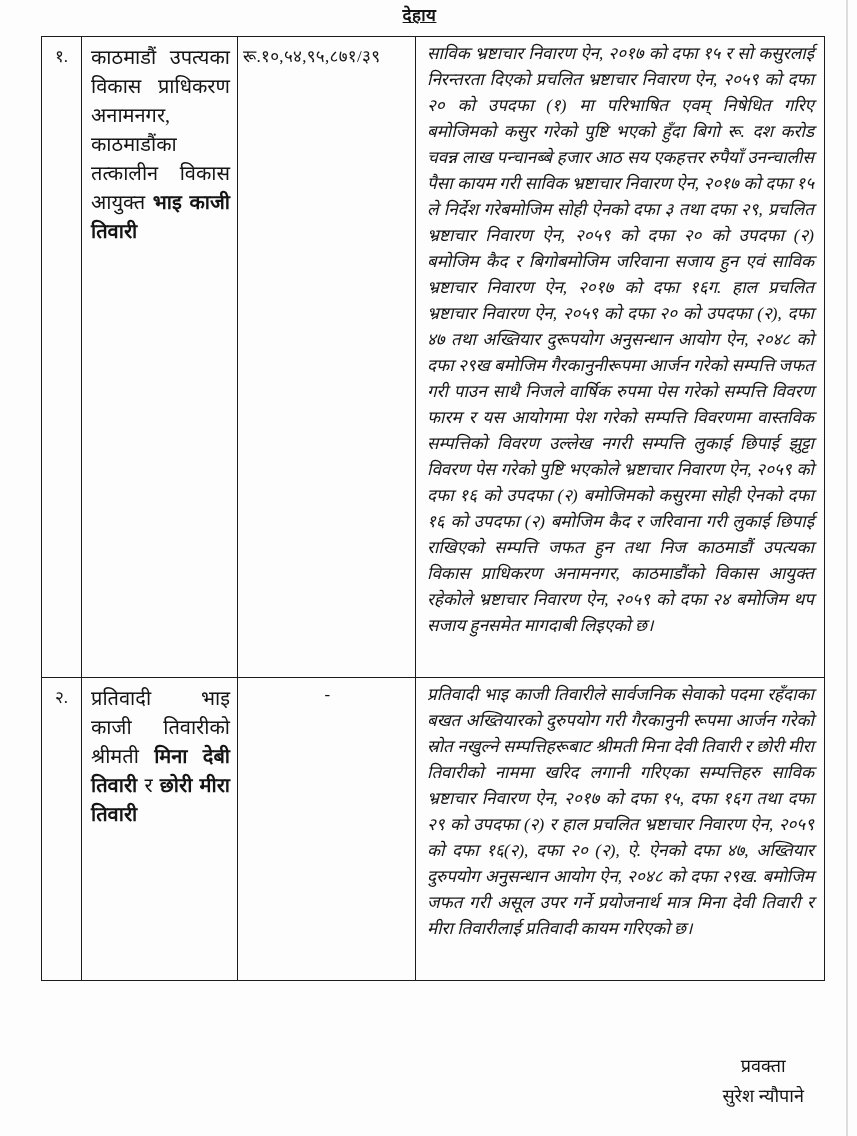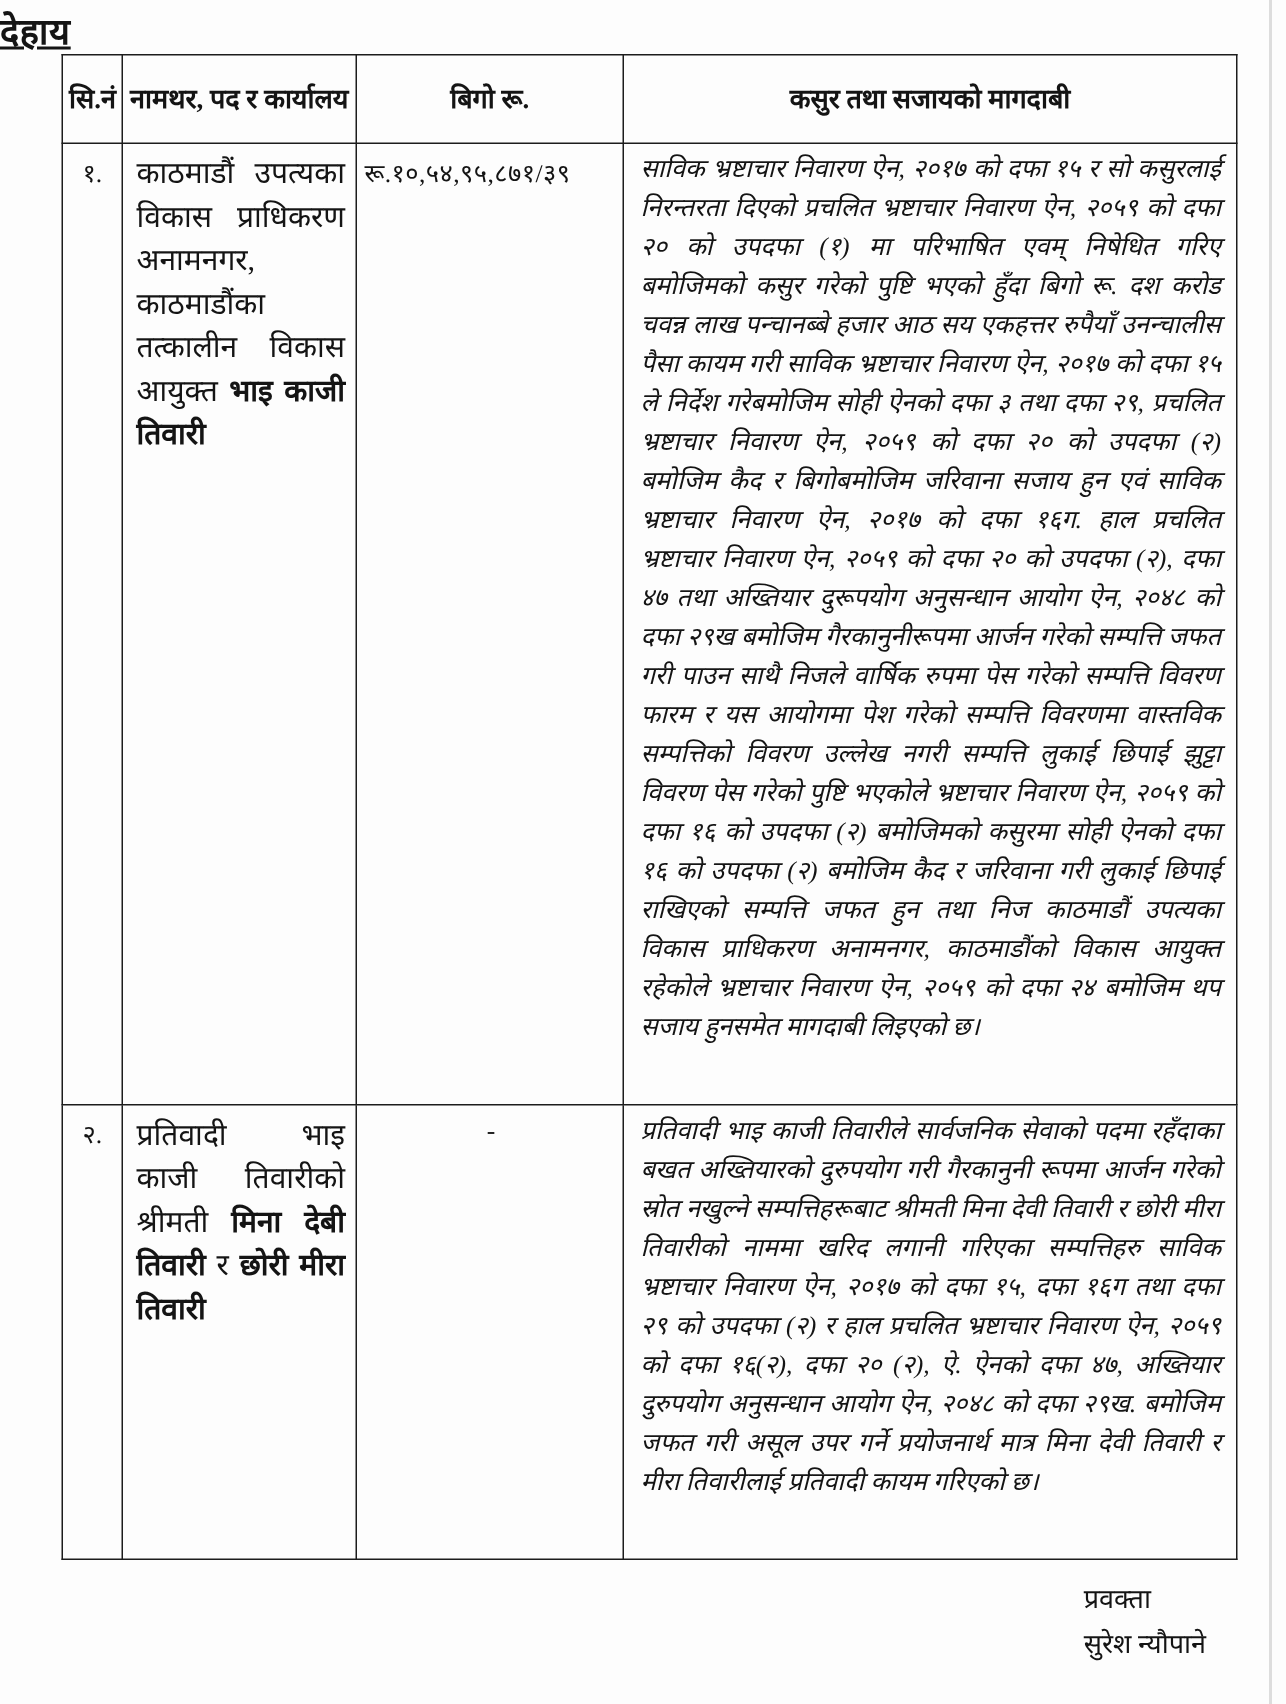--- a/index.html
+++ b/index.html
@@ -13,22 +13,22 @@
     overflow: hidden;
     background: #fdfdfd;
     color: #141414;
     font-family: "Liberation Serif", "DejaVu Serif", serif;
   }
   .page-title {
     position: absolute;
     top: 3px;
     left: 0;
     right: 18px;
-    text-align: left;
-    font-size: 24px;
+    text-align: center;
+    font-size: 17px;
     font-weight: bold;
     text-decoration: underline;
     letter-spacing: 0.5px;
   }
   table.charge-table {
     position: absolute;
     top: 36px;
     left: 41px;
     width: 783px;
     border-collapse: collapse;
@@ -76,21 +76,21 @@
     padding: 4px 10px 8px 11px;
     text-align: justify;
     font-style: italic;
   }
   tr.row-1 td { height: 628px; }
   tr.row-2 td { height: 290px; }
   .footer-block {
     position: absolute;
     top: 1051px;
     right: 53px;
-    text-align: left;
+    text-align: center;
     font-size: 18px;
     line-height: 30px;
   }
   .page-edge {
     position: absolute;
     top: 0;
     right: 9px;
     width: 2px;
     height: 1136px;
     background: #cfcfcf;
@@ -103,26 +103,20 @@
 <div class="page-title">देहाय</div>
 
 <table class="charge-table">
   <colgroup>
     <col style="width:40px">
     <col style="width:156px">
     <col style="width:178px">
     <col style="width:409px">
   </colgroup>
   <tbody>
-    <tr>
-      <th>सि.नं</th>
-      <th>नामथर, पद र कार्यालय</th>
-      <th>बिगो रू.</th>
-      <th>कसुर तथा सजायको मागदाबी</th>
-    </tr>
     <tr class="row-1">
       <td class="sn-cell">१.</td>
       <td class="name-cell"><span>काठमाडौं उपत्यका विकास प्राधिकरण अनामनगर, काठमाडौंका तत्कालीन विकास आयुक्त </span><b>भाइ काजी तिवारी</b></td>
       <td class="amount-cell">रू.१०,५४,९५,८७१/३९</td>
       <td class="charge-cell">साविक भ्रष्टाचार निवारण ऐन, २०१७ को दफा १५ र सो कसुरलाई निरन्तरता दिएको प्रचलित भ्रष्टाचार निवारण ऐन, २०५९ को दफा २० को उपदफा (१) मा परिभाषित एवम् निषेधित गरिए बमोजिमको कसुर गरेको पुष्टि भएको हुँदा बिगो रू. दश करोड चवन्न लाख पन्चानब्बे हजार आठ सय एकहत्तर रुपैयाँ उनन्चालीस पैसा कायम गरी साविक भ्रष्टाचार निवारण ऐन, २०१७ को दफा १५ ले निर्देश गरेबमोजिम सोही ऐनको दफा ३ तथा दफा २९, प्रचलित भ्रष्टाचार निवारण ऐन, २०५९ को दफा २० को उपदफा (२) बमोजिम कैद र बिगोबमोजिम जरिवाना सजाय हुन एवं साविक भ्रष्टाचार निवारण ऐन, २०१७ को दफा १६ग. हाल प्रचलित भ्रष्टाचार निवारण ऐन, २०५९ को दफा २० को उपदफा (२), दफा ४७ तथा अख्तियार दुरूपयोग अनुसन्धान आयोग ऐन, २०४८ को दफा २९ख बमोजिम गैरकानुनीरूपमा आर्जन गरेको सम्पत्ति जफत गरी पाउन साथै निजले वार्षिक रुपमा पेस गरेको सम्पत्ति विवरण फारम र यस आयोगमा पेश गरेको सम्पत्ति विवरणमा वास्तविक सम्पत्तिको विवरण उल्लेख नगरी सम्पत्ति लुकाई छिपाई झुट्टा विवरण पेस गरेको पुष्टि भएकोले भ्रष्टाचार निवारण ऐन, २०५९ को दफा १६ को उपदफा (२) बमोजिमको कसुरमा सोही ऐनको दफा १६ को उपदफा (२) बमोजिम कैद र जरिवाना गरी लुकाई छिपाई राखिएको सम्पत्ति जफत हुन तथा निज काठमाडौं उपत्यका विकास प्राधिकरण अनामनगर, काठमाडौंको विकास आयुक्त रहेकोले भ्रष्टाचार निवारण ऐन, २०५९ को दफा २४ बमोजिम थप सजाय हुनसमेत मागदाबी लिइएको छ।</td>
     </tr>
     <tr class="row-2">
       <td class="sn-cell">२.</td>
       <td class="name-cell"><span>प्रतिवादी भाइ काजी तिवारीको श्रीमती </span><b>मिना देबी तिवारी</b><span> र </span><b>छोरी मीरा तिवारी</b></td>
       <td class="amount-cell dash">-</td>

